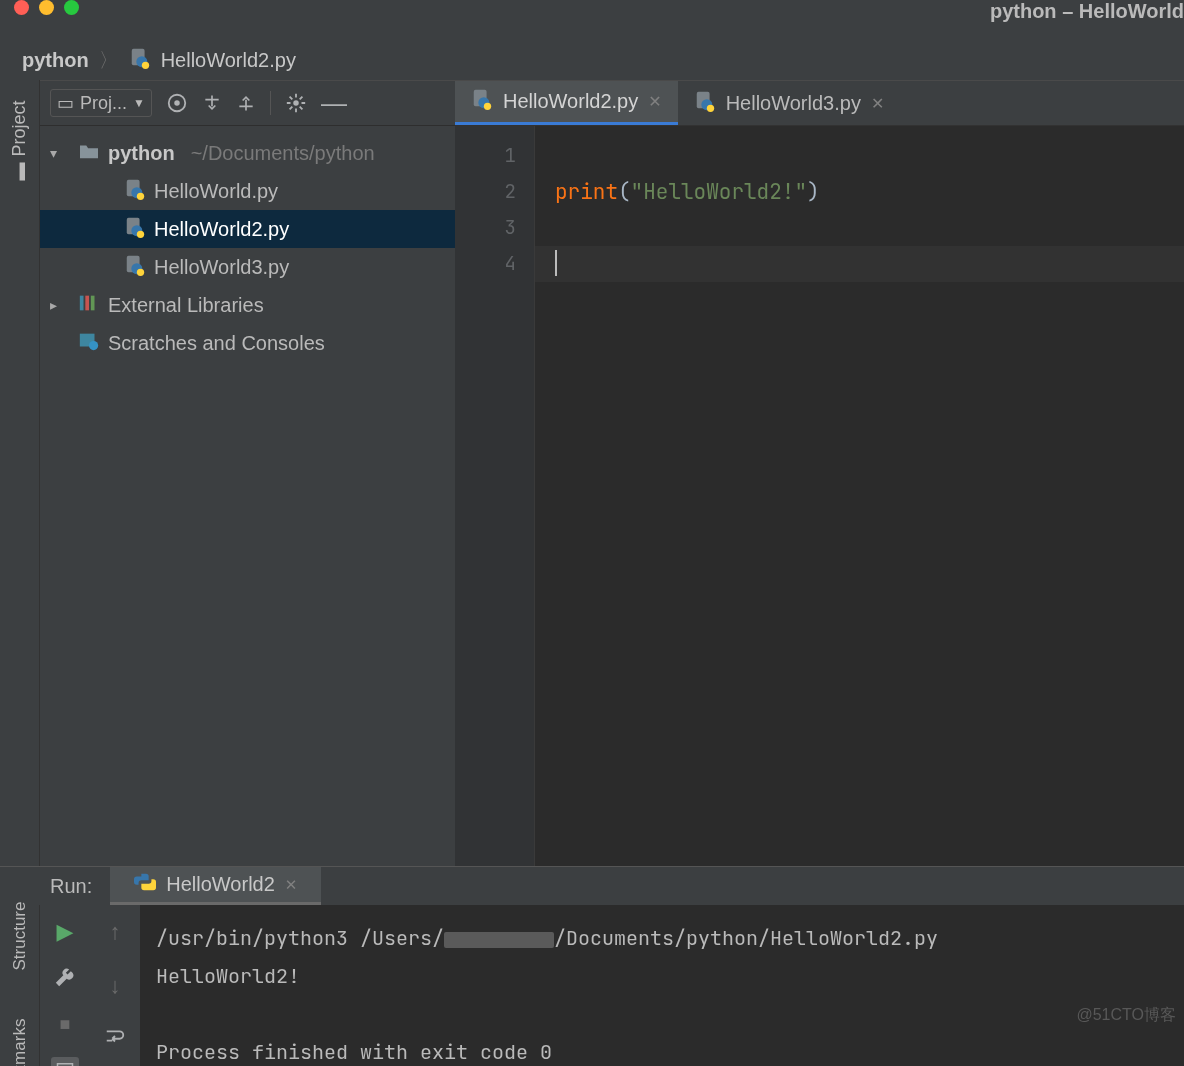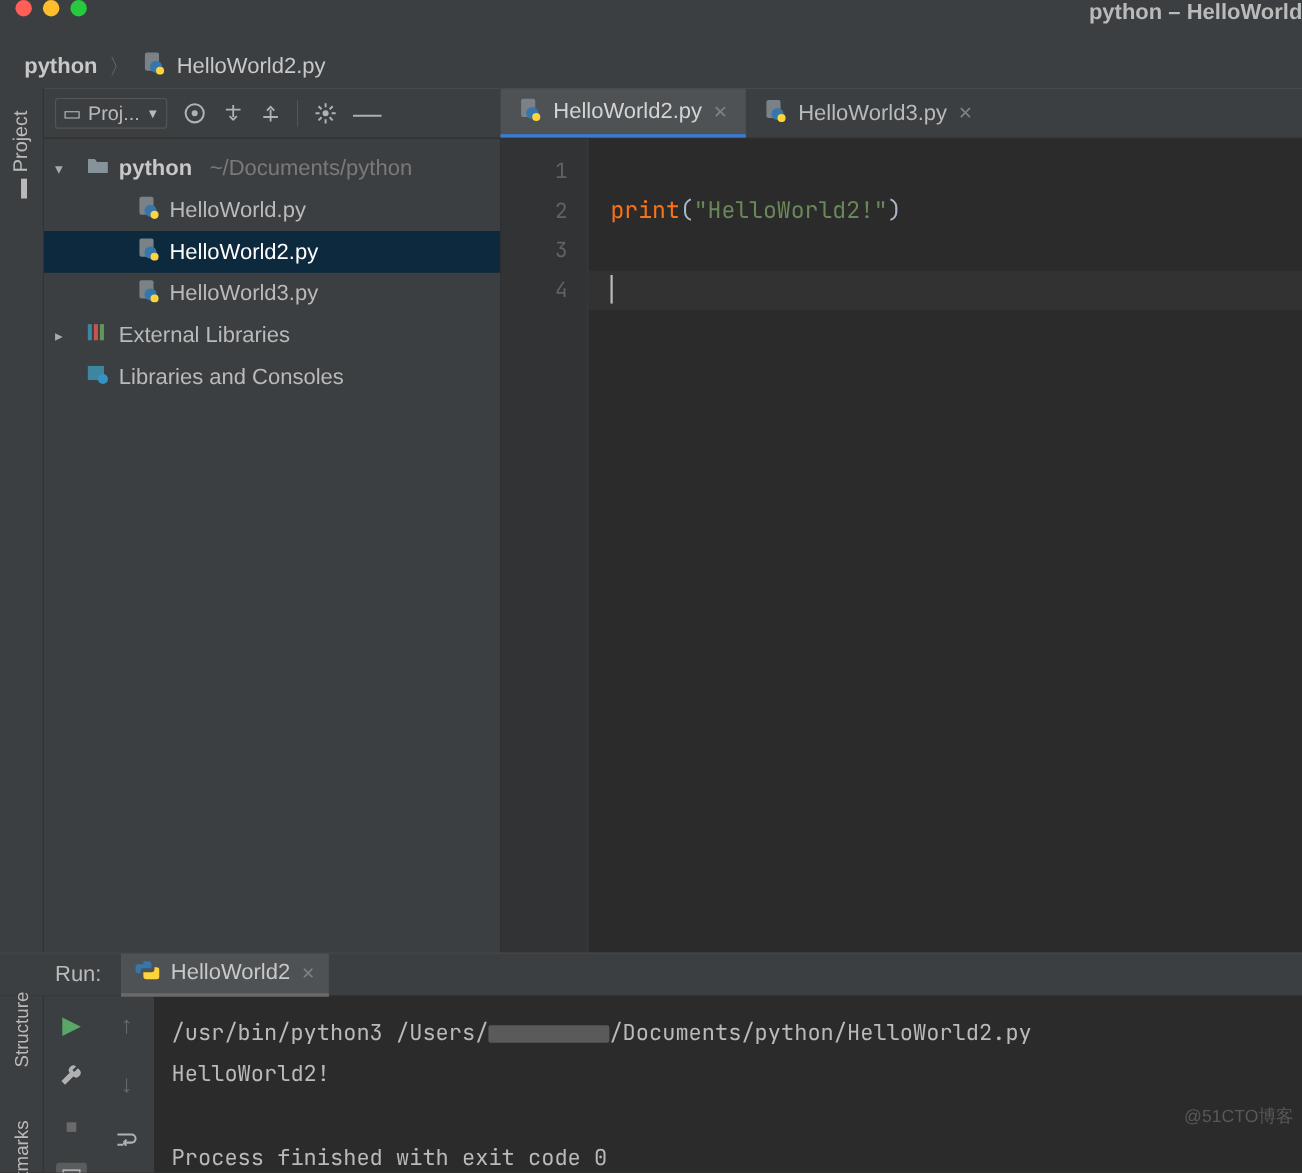--- a/index.html
+++ b/index.html
@@ -46,21 +46,21 @@
 .editor-body { flex:1; display:flex; background:#2b2b2b;}
 .gutter { width:80px; background:#313335; color:#606366; text-align:right; padding:12px 18px 0 0; font-family:"JetBrains Mono","Menlo",monospace; font-size:19px; line-height:36px; border-right:1px solid #3a3a3a;}
 .code { flex:1; padding:12px 0 0 20px; font-family:"JetBrains Mono","Menlo",monospace; font-size:21px; line-height:36px; position:relative;}
 .code .kw { color:#f97316; } .code .str { color:#6a8759; } .code .par { color:#a9b7c6;}
 .cursor-line { background:#323232; position:absolute; left:0; right:0; height:36px;}
 .caret { position:absolute; width:2px; height:26px; background:#bbb;}
 
 .run-panel { height: 200px; background:#2b2b2b; display:flex; flex-direction:column; border-top:1px solid #555;}
 .run-header { height:38px; background:#3c3f41; display:flex; align-items:center; padding-left:50px; gap:18px; font-size:20px;}
 .run-header .runlbl { color:#bababa;}
-.run-tab { display:flex; align-items:center; gap:10px; background:#4e5254; padding:4px 13px; color:#c8c8c8; border-bottom:3px solid #6a6a6a; position:relative;}
+.run-tab { display:flex; align-items:center; gap:10px; background:#4e5254; padding:4px 24px; color:#c8c8c8; border-bottom:3px solid #6a6a6a; position:relative;}
 .run-tab .close{ color:#808080; font-size:15px;}
 .run-body { flex:1; display:flex;}
 .run-rail { width:40px; background:#3c3f41; border-right:1px solid #323232;}
 .run-tools { width:50px; background:#3c3f41; display:flex; flex-direction:column; align-items:center; padding-top:14px; gap:22px;}
 .run-tools .tool { color:#afb1b3; cursor:pointer;}
 .run-arrows { width:50px; background:#3c3f41; display:flex; flex-direction:column; align-items:center; padding-top:14px; gap:28px;}
 .run-arrows .arr { color:#6a6a6a;}
 .console { flex:1; padding:14px 16px; font-family:"JetBrains Mono","Menlo",monospace; font-size:20px; line-height:38px; color:#bababa;}
 .console .redact { display:inline-block; width:110px; height:16px; background:#5a5a5a; vertical-align:middle; border-radius:2px;}
 .watermark { position:absolute; right:8px; bottom:40px; font-size:16px; color:#585858;}
@@ -178,21 +178,21 @@
                 <rect x="14" y="2" width="4" height="16" fill="#629755"></rect>
               </svg></span>
           <span>External Libraries</span>
         </div>
         <div class="tree-row">
           <span class="sp" style="width:20px;"></span>
           <span><svg width="22" height="20" viewBox="0 0 24 20">
                 <rect x="2" y="2" width="16" height="14" fill="#3e86a0"></rect>
                 <circle cx="17" cy="15" r="5" fill="#3592c4"></circle>
               </svg></span>
-          <span>Libraries and Consoles</span>
+          <span>Scratches and Consoles</span>
         </div>
       </div>
     </div>
 
     <div class="editor-area">
       <div class="ed-tabs">
         <div class="ed-tab active">
           <span><svg class="svg-ic" viewBox="0 0 24 24">
                 <rect x="3" y="2" width="14" height="18" rx="2" fill="#7a8288"></rect>
                 <circle cx="14" cy="16" r="6" fill="#3776ab"></circle>

